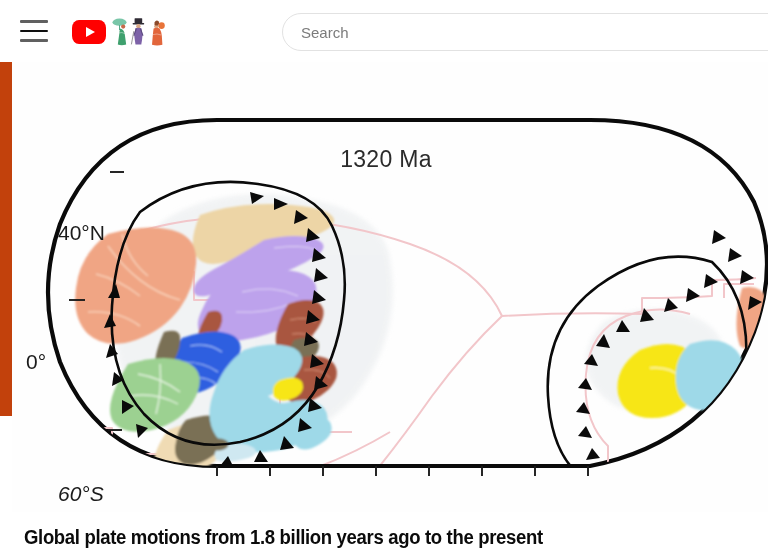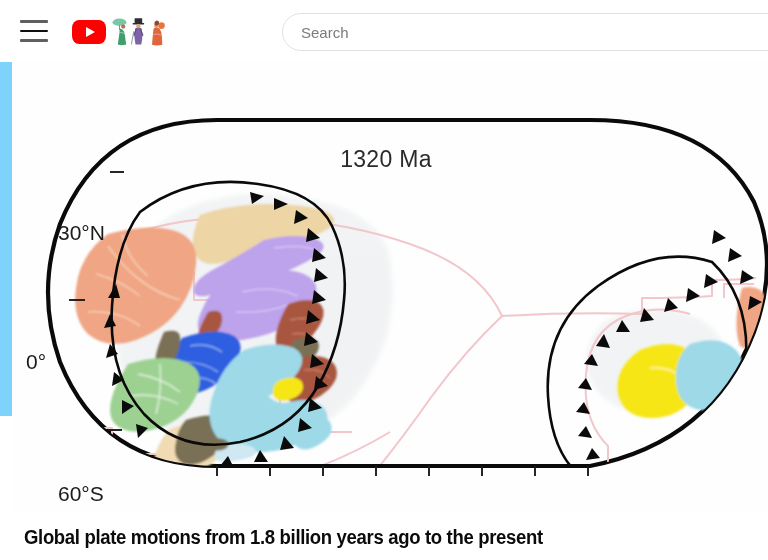--- a/index.html
+++ b/index.html
@@ -1,21 +1,21 @@
 <!DOCTYPE html>
 <html><head>
 <meta charset="utf-8">
 <style>
   html,body{margin:0;padding:0;}
   body{
     width:768px;height:560px;overflow:hidden;background:#ffffff;
     font-family:"Liberation Sans", sans-serif;
     -webkit-font-smoothing:antialiased;
   }
-  .page{position:relative;width:768px;height:416px;background:#7dd3fc;}
+  .page{position:relative;width:768px;height:416px;background:#c2410c;}
 
   
   .yt-header{
     position:absolute;left:0;top:0;width:768px;height:62px;
     background:#ffffff;display:flex;align-items:center;
   }
   .hamburger{
     position:absolute;left:20px;top:20px;width:28px;height:22px;
     display:flex;flex-direction:column;justify-content:space-between;
     cursor:pointer;
@@ -59,21 +59,21 @@
     font-size:23px;color:#2b2b2b;letter-spacing:0.3px;
     font-family:"Liberation Sans", sans-serif;
     transform:translateX(-10px);
   }
   .axlab{
     position:absolute;font-size:21px;color:#1b1b1b;
     font-family:"Liberation Sans", sans-serif;white-space:nowrap;
   }
   .lat60n{left:46px;top:159px;}
   .lat0{left:14px;top:288px;}
-  .lat60s{left:46px;top:420px;}
+  .lat60s{left:46px;top:420px;font-style:italic;}
 
   
   .vid-title{
     position:absolute;left:24px;top:526px;
     font-family:"Liberation Sans", sans-serif;
     font-size:19.5px;font-weight:bold;color:#0b0b0b;
     letter-spacing:-0.35px;white-space:nowrap;
     transform:scaleX(0.95);transform-origin:left center;
   }
 </style>
@@ -350,21 +350,21 @@
 
       <g stroke="#1b1b1b" stroke-width="1.9">
         <line x1="98" y1="110" x2="112" y2="110"></line>
         <line x1="57" y1="238" x2="73" y2="238"></line>
         <line x1="96" y1="368" x2="110" y2="368"></line>
       </g>
     </svg>
 
     <div class="time-label">1320 Ma</div>
 
-    <div class="axlab lat60n">30°N</div>
+    <div class="axlab lat60n">40°N</div>
     <div class="axlab lat0">0°</div>
     <div class="axlab lat60s">60°S</div>
 
   </div>
 
   <div class="vid-title">Global plate motions from 1.8 billion years ago to the present</div>
 
 </div>
 
 </body></html>

